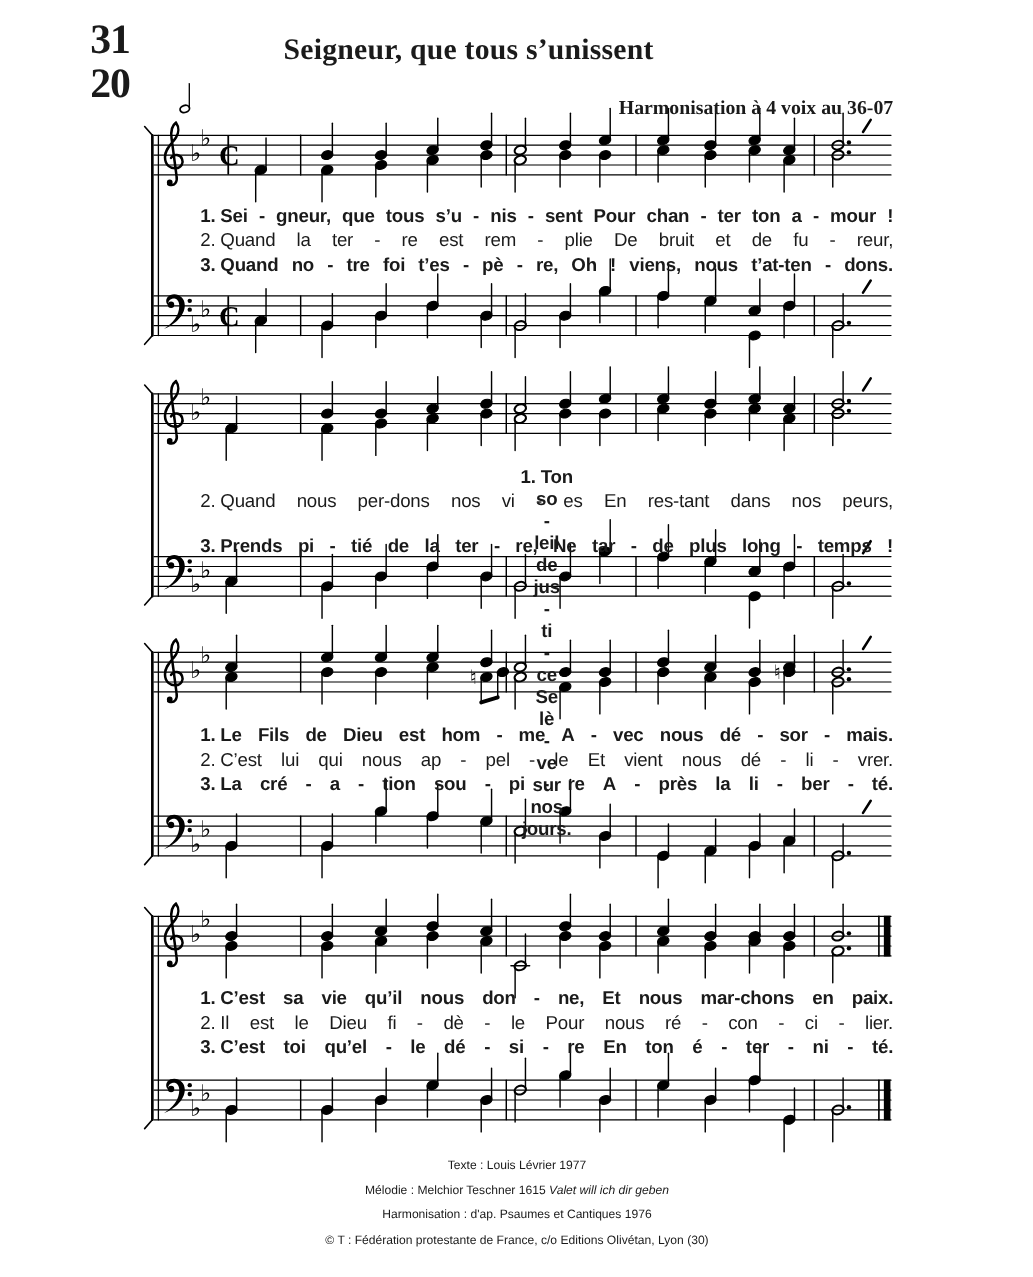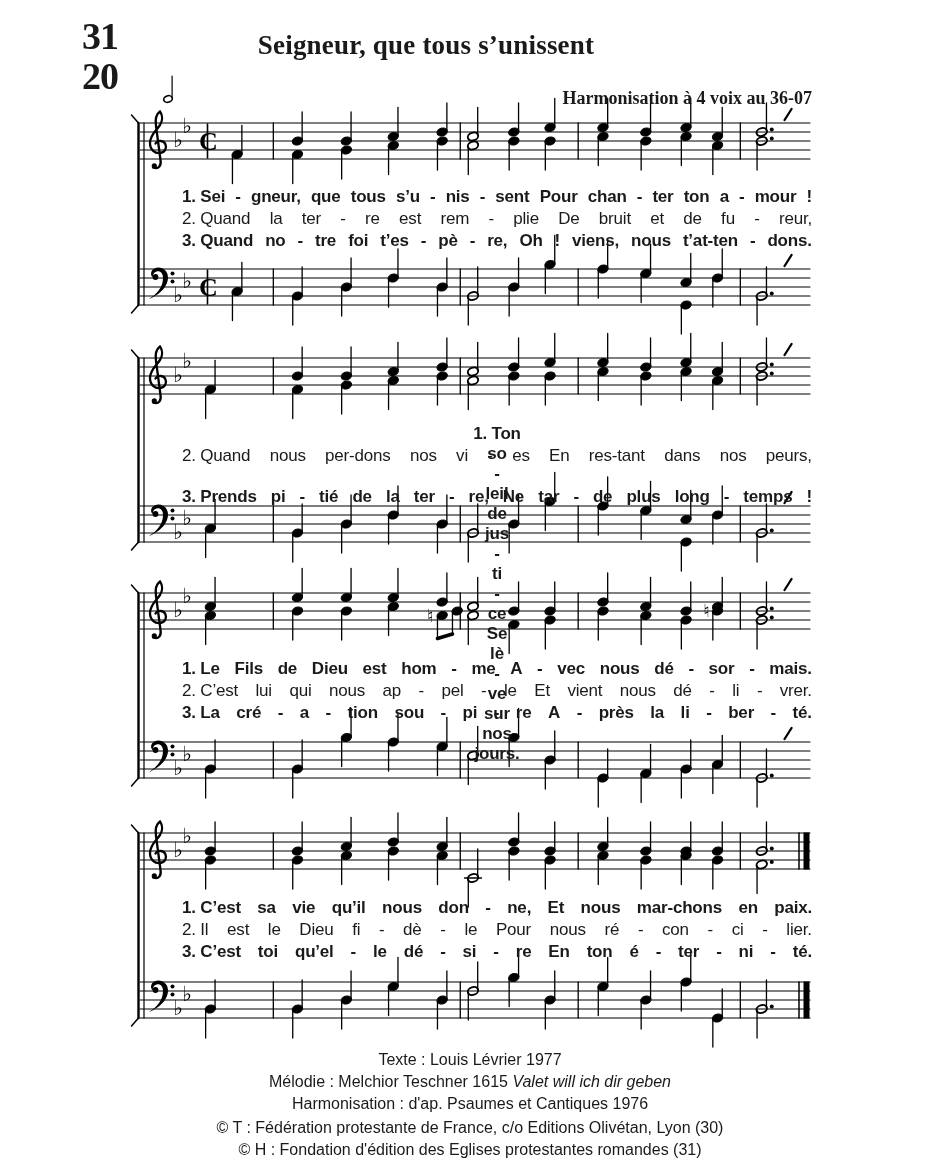--- a/index.html
+++ b/index.html
@@ -23,21 +23,21 @@
   }
   .verse{
     position:absolute;left:182px;width:630px;z-index:2;
     display:flex;justify-content:space-between;
     font-family:"Liberation Sans", sans-serif;font-size:17px;
     letter-spacing:-0.2px;white-space:nowrap;align-items:center;
   }
   .verse.bold{font-weight:bold;}
   .credits{
     left:38px;top:1049px;width:864px;text-align:center;z-index:2;
-    font-family:"Liberation Sans", sans-serif;font-size:16px;line-height:22px;
+    font-family:"Liberation Sans", sans-serif;font-size:11px;line-height:22px;
   }
   .credits .gap{height:2px;}
   .credits em{font-style:italic;}
 </style>
 </head>
 <body>
 
 <div class="page">
 
   <svg id="music-svg" width="939" height="1161" viewBox="0 0 939 1161">
@@ -878,16 +878,15 @@
       <span>-</span>
       <span>té.</span>
     </div>
 
   <div class="txt credits">
     <div>Texte : Louis Lévrier 1977</div>
     <div><span>Mélodie : Melchior Teschner 1615 </span><em>Valet will ich dir geben</em></div>
     <div>Harmonisation : d'ap. Psaumes et Cantiques 1976</div>
     <div class="gap"></div>
     <div>© T : Fédération protestante de France, c/o Editions Olivétan, Lyon  (30)</div>
-    <div>© H : Fondation d'édition des Eglises protestantes romandes (31)</div>
   </div>
 
 </div>
 
 </body></html>

